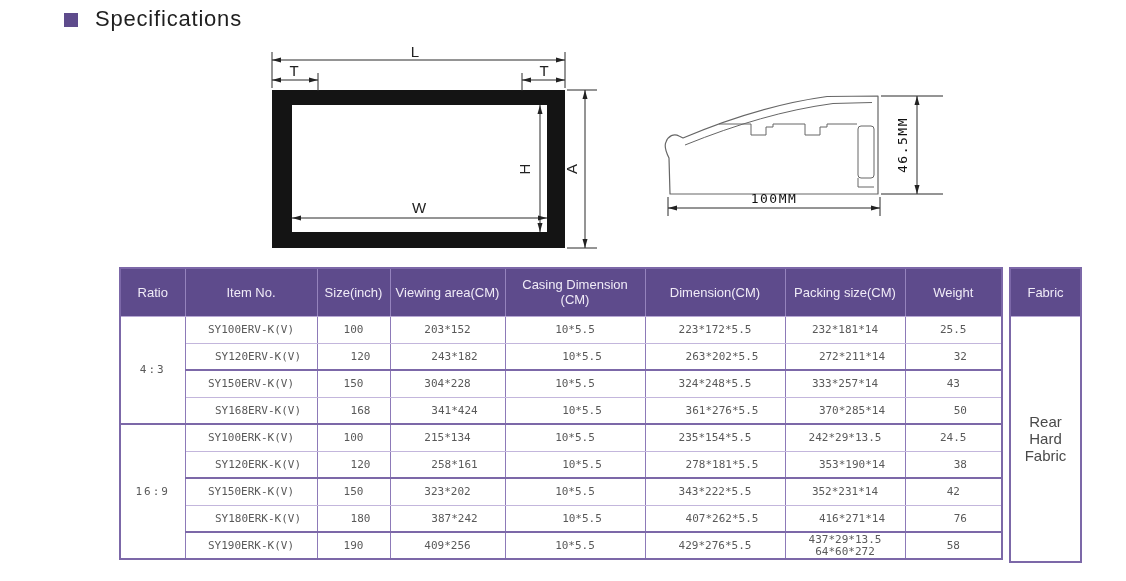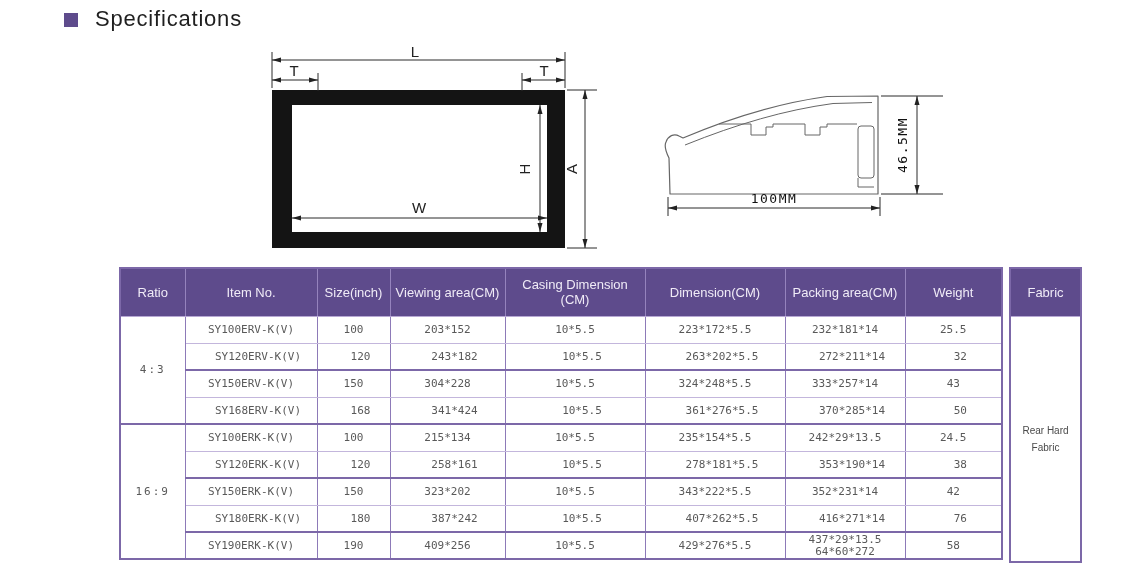--- a/index.html
+++ b/index.html
@@ -30,21 +30,21 @@
   th{background:var(--accent-purple);color:var(--header-text);font-size:13px;font-weight:normal;
      height:48px;border-left:1px solid #9583bd;border-right:1px solid #9583bd;
      border-bottom:1px solid #b7a8d4;padding:0 2px;}
   td{font-family:"DejaVu Sans Mono",monospace;font-size:11px;color:var(--body-text);
      text-align:center;height:27px;border-left:1px solid var(--border-col);
      border-right:1px solid var(--border-col);border-bottom:1px solid var(--border-light);
      padding:0 2px;background:#fff;}
   tr.sep td{border-bottom:2px solid var(--border-strong);padding-left:16px;}
   td.ratio{letter-spacing:2px;border-bottom:2px solid var(--border-strong);}
   td div{line-height:12px;}
-  table.fabric td{height:246px;font-family:"Liberation Sans",sans-serif;font-size:10px;
+  table.fabric td{height:246px;font-family:"Liberation Sans",sans-serif;font-size:15px;
      color:#4a4a4a;line-height:17px;padding:4px 4px;}
 </style>
 </head>
 <body>
 
 <div class="page">
 
   <div class="title-row">
     <span class="bullet"></span>
     <span class="title-text">Specifications</span>
@@ -133,21 +133,21 @@
           <col style="width:97px">
       </colgroup>
       <thead>
         <tr>
           <th>Ratio</th>
           <th>Item No.</th>
           <th>Size(inch)</th>
           <th>Viewing area(CM)</th>
           <th>Casing Dimension (CM)</th>
           <th>Dimension(CM)</th>
-          <th>Packing area(CM)</th>
+          <th>Packing size(CM)</th>
           <th>Weight</th>
         </tr>
       </thead>
       <tbody id="spec-tbody">
           <tr>
             <td rowspan="4" class="ratio">4:3</td>
             <td>SY100ERV-K(V)</td>
             <td>100</td>
             <td>203*152</td>
             <td>10*5.5</td>

